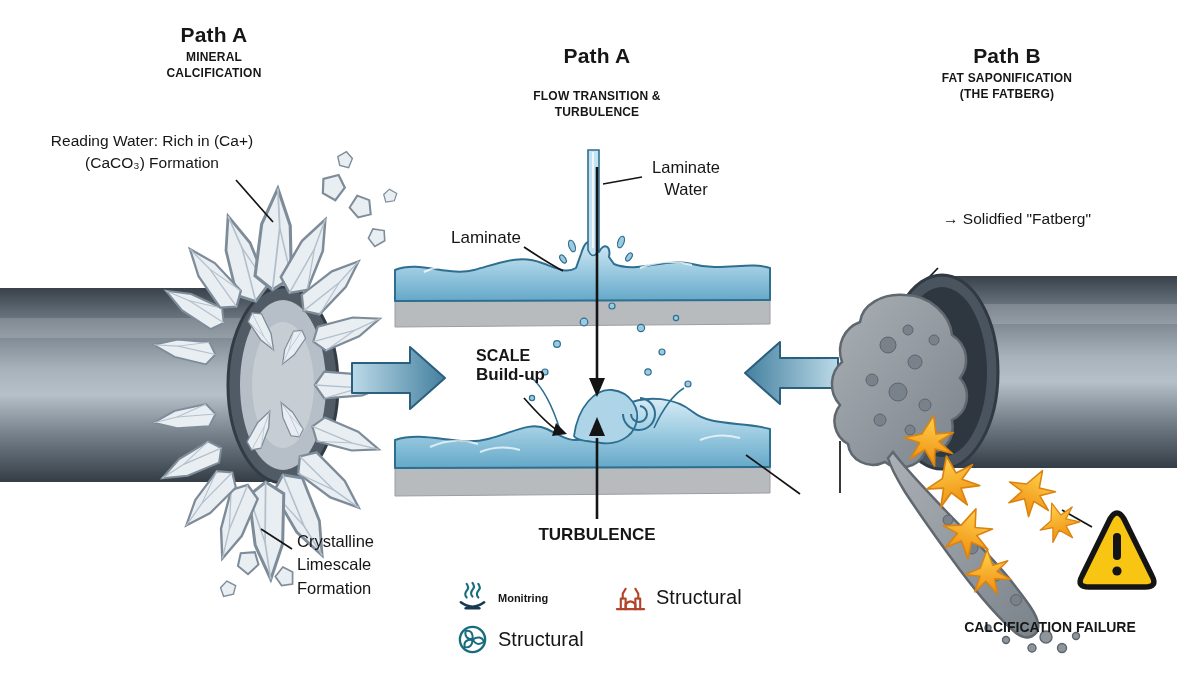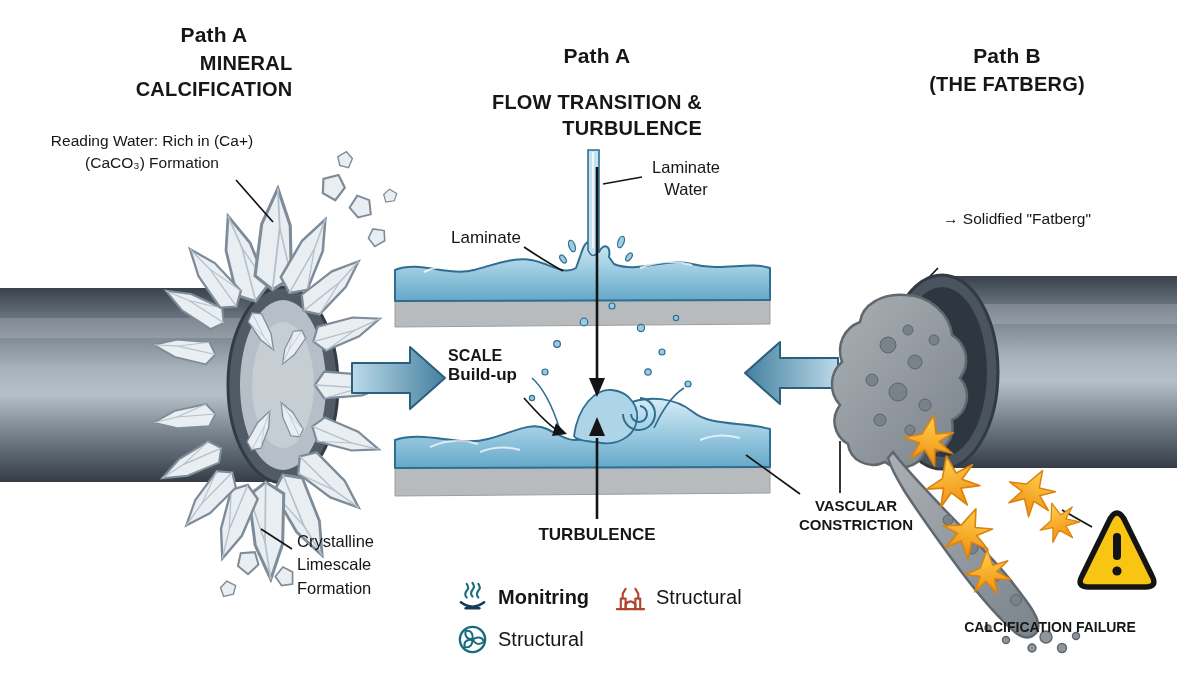--- a/index.html
+++ b/index.html
@@ -3,28 +3,28 @@
 <meta charset="utf-8">
 <style>
   * { margin:0; padding:0; box-sizing:border-box; }
   html,body { background:#ffffff; }
   body { font-family:"Liberation Sans", sans-serif; }
   .canvas { position:relative; width:1177px; height:675px; background:#ffffff; overflow:hidden; }
   .art { position:absolute; left:0; top:0; width:1200px; height:675px; }
   .label { position:absolute; color:#161616; white-space:nowrap; }
   .center { transform:translateX(-50%); text-align:center; }
   .path-title { font-size:21px; font-weight:700; letter-spacing:.2px; }
-  .section-title { font-size:20px; font-weight:700; line-height:1.32; letter-spacing:.2px;text-align:right; }
+  .section-title { font-size:12px; font-weight:700; line-height:1.32; letter-spacing:.2px; }
   .note { font-size:15.5px; font-weight:400; line-height:1.42; }
   .small-caps-bold { font-weight:700; }
   .legend { position:absolute; left:456px; top:579px; display:grid; grid-template-columns:158px 185px; row-gap:5px; }
   .legend-item { display:flex; align-items:center; gap:9px; height:37px; }
   .licon { width:33px; height:33px; flex:0 0 auto; }
   .legend-label { font-size:20px; color:#161616; }
-  .legend-label.bold { font-size:20px; font-weight:700; }
+  .legend-label.bold { font-size:11px; font-weight:700; }
 </style>
 </head>
 <body>
 
 <div class="canvas">
 
   <svg class="art" viewBox="0 0 1200 675">
     <defs>
       <linearGradient id="pipeGrad" x1="0" y1="0" x2="0" y2="1">
         <stop offset="0" stop-color="#39424b"></stop>
@@ -249,36 +249,33 @@
   <div class="label center path-title" style="left:597px; top:44px">Path A</div>
   <div class="label center section-title" style="left:597px; top:89px">
     <div>FLOW TRANSITION &amp;</div>
     <div>TURBULENCE</div>
   </div>
   <div class="label center" style="left:686px; top:156px; font-size:16.5px; font-weight:500; line-height:1.35">
     <div>Laminate</div>
     <div>Water</div>
   </div>
   <div class="label" style="left:451px; top:228px; font-size:17px; font-weight:500">Laminate</div>
-  <div class="label" style="left:448px; top:347px">
+  <div class="label" style="left:476px; top:347px">
     <div style="font-size:16px; font-weight:600">SCALE</div>
     <div style="font-size:17px; font-weight:700">Build-up</div>
   </div>
   <div class="label center small-caps-bold" style="left:597px; top:525px; font-size:17px">TURBULENCE</div>
 
   <div class="label center path-title" style="left:1007px; top:44px">Path B</div>
   <div class="label center section-title" style="left:1007px; top:71px">
+    <div>FAT SAPONIFICATION</div>
     <div>(THE FATBERG)</div>
   </div>
   <div class="label center note" style="left:1017px; top:208px">
     <div>→ Solidfied "Fatberg"</div>
-  </div>
-  <div class="label center" style="left:856px; top:497px; font-size:15px; font-weight:700; line-height:1.25">
-    <div>VASCULAR</div>
-    <div>CONSTRICTION</div>
   </div>
   <div class="label center" style="left:1050px; top:619px; font-size:14px; font-weight:700">CALCIFICATION FAILURE</div>
 
   <div class="legend">
     <div class="legend-item">
       <svg class="licon" viewBox="0 0 34 34">
         <g fill="none" stroke="#196b7e" stroke-width="2.2" stroke-linecap="round">
           <path d="M11,3 q3,4 0,7 q-3,4 0,7"></path>
           <path d="M17,2 q3,4 0,7 q-3,4 0,7"></path>
           <path d="M23,3 q3,4 0,7 q-3,4 0,7"></path>

